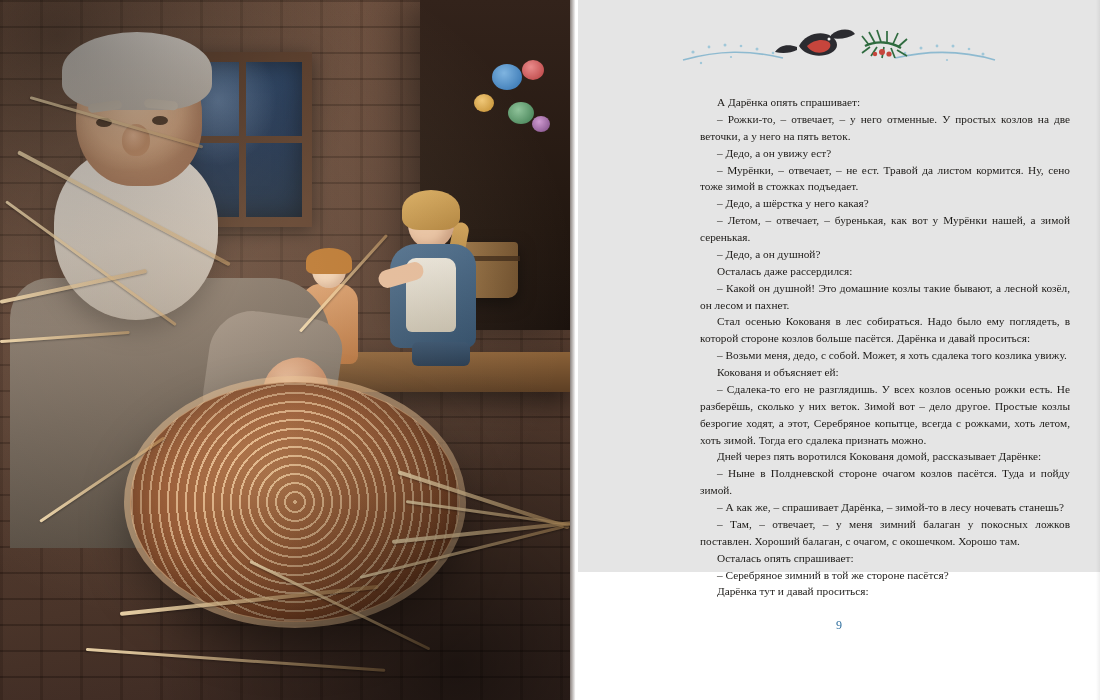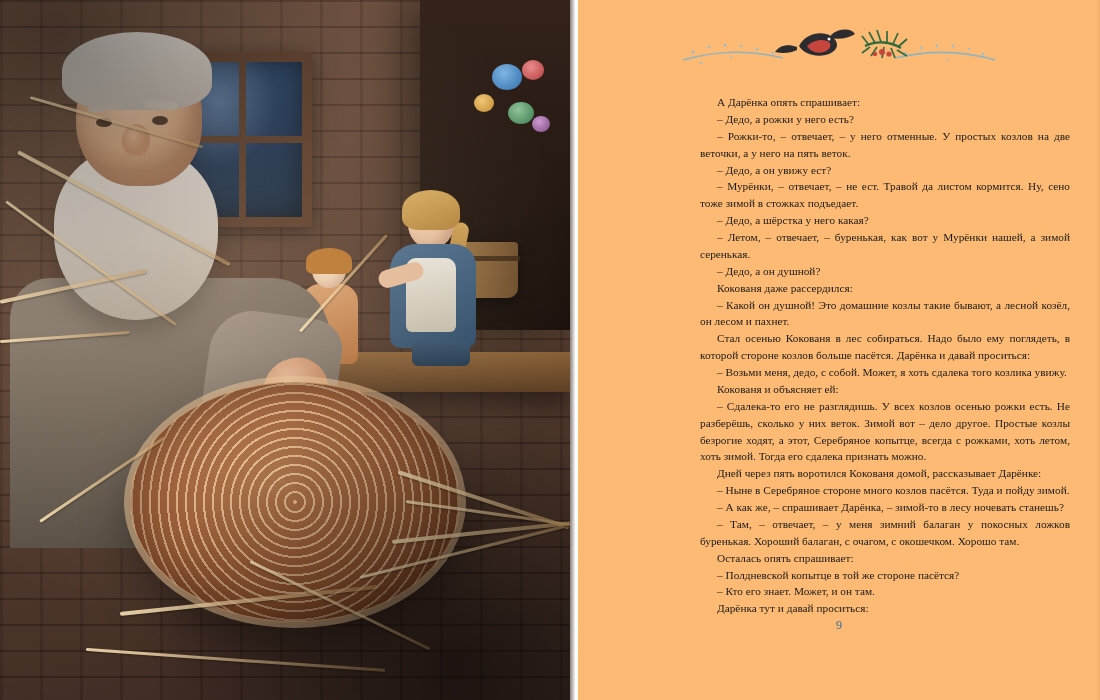--- a/index.html
+++ b/index.html
@@ -231,22 +231,22 @@
   
   #gutter {
     width: 8px; height: 700px;
     background: linear-gradient(90deg, rgba(40,25,18,0.55), rgba(255,255,255,0) 70%);
   }
 
   
   #page-right {
     position: relative;
     width: 522px;
-    height: 700px;
-    background: #fdba74;
+    height: 572px;
+    background: #e5e5e5;
     padding: 0;
   }
   #ornament {
     position: relative;
     width: 100%;
     height: 96px;
   }
   #ornament svg { position: absolute; left: 50%; top: 16px; transform: translateX(-50%); }
 
   #text-col {
@@ -422,39 +422,37 @@
             <circle cx="203" cy="36" r="3"></circle>
               <circle cx="210" cy="38" r="2.6"></circle>
             <circle cx="196" cy="38" r="2.2"></circle>
           </g>
         </g>
       </svg>
     </div>
 
     <div id="text-col">
       <p>А Дарёнка опять спрашивает:</p>
-      <p>– Дедо, а рожки у него есть?</p>
       <p>– Рожки-то, – отвечает, – у него отменные. У простых козлов на две веточки, а у него на пять веток.</p>
       <p>– Дедо, а он увижу ест?</p>
       <p>– Мурёнки, – отвечает, – не ест. Травой да листом кормится. Ну, сено тоже зимой в стожках подъедает.</p>
       <p>– Дедо, а шёрстка у него какая?</p>
       <p>– Летом, – отвечает, – буренькая, как вот у Мурёнки нашей, а зимой серенькая.</p>
       <p>– Дедо, а он душной?</p>
-      <p>Кокованя даже рассердился:</p>
+      <p>Осталась даже рассердился:</p>
       <p>– Какой он душной! Это домашние козлы такие бывают, а лесной козёл, он лесом и пахнет.</p>
       <p>Стал осенью Кокованя в лес собираться. Надо было ему поглядеть, в которой стороне козлов больше пасётся. Дарёнка и давай проситься:</p>
       <p>– Возьми меня, дедо, с собой. Может, я хоть сдалека того козлика увижу.</p>
       <p>Кокованя и объясняет ей:</p>
       <p>– Сдалека-то его не разглядишь. У всех козлов осенью рожки есть. Не разберёшь, сколько у них веток. Зимой вот – дело другое. Простые козлы безрогие ходят, а этот, Серебряное копытце, всегда с рожками, хоть летом, хоть зимой. Тогда его сдалека признать можно.</p>
       <p>Дней через пять воротился Кокованя домой, рассказывает Дарёнке:</p>
-      <p>– Ныне в Серебряное стороне много козлов пасётся. Туда и пойду зимой.</p>
+      <p>– Ныне в Полдневской стороне очагом козлов пасётся. Туда и пойду зимой.</p>
       <p>– А как же, – спрашивает Дарёнка, – зимой-то в лесу ночевать станешь?</p>
-      <p>– Там, – отвечает, – у меня зимний балаган у покосных ложков буренькая. Хороший балаган, с очагом, с окошечком. Хорошо там.</p>
+      <p>– Там, – отвечает, – у меня зимний балаган у покосных ложков поставлен. Хороший балаган, с очагом, с окошечком. Хорошо там.</p>
       <p>Осталась опять спрашивает:</p>
-      <p>– Полдневской копытце в той же стороне пасётся?</p>
-      <p>– Кто его знает. Может, и он там.</p>
+      <p>– Серебряное зимний в той же стороне пасётся?</p>
       <p>Дарёнка тут и давай проситься:</p>
     </div>
 
     <div id="page-number">9</div>
     <div id="page-right-edge"></div>
   </div>
 </div>
 
 </body></html>

